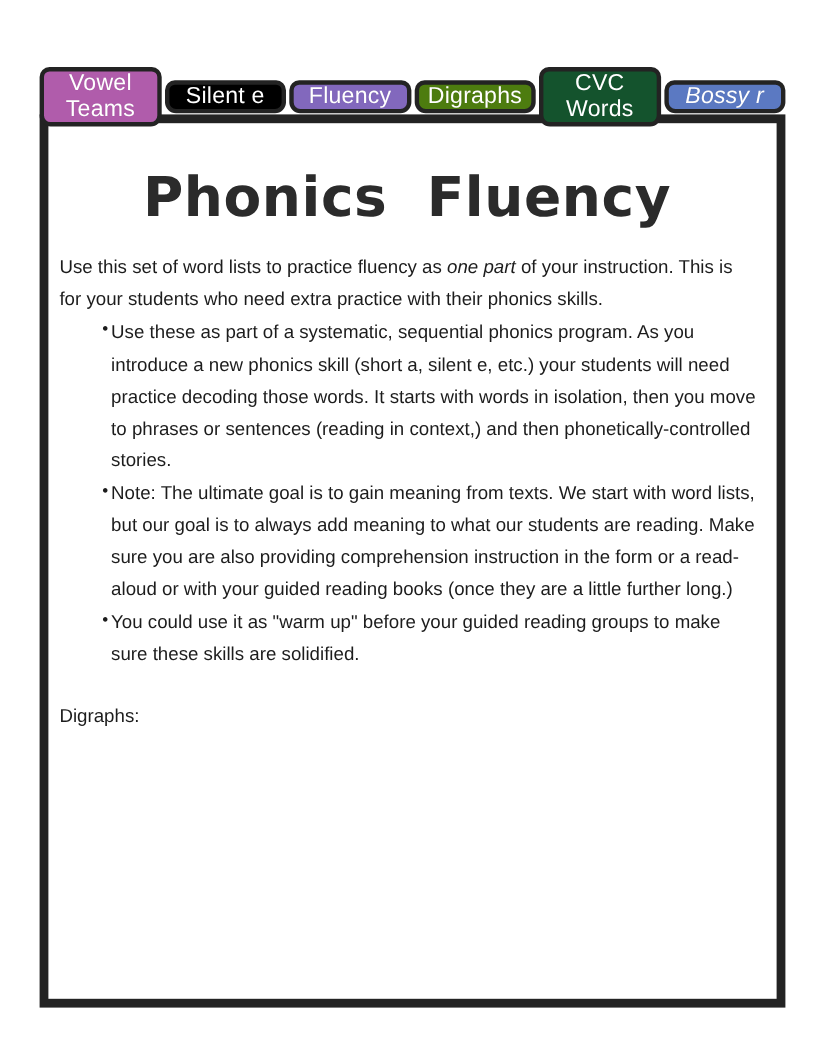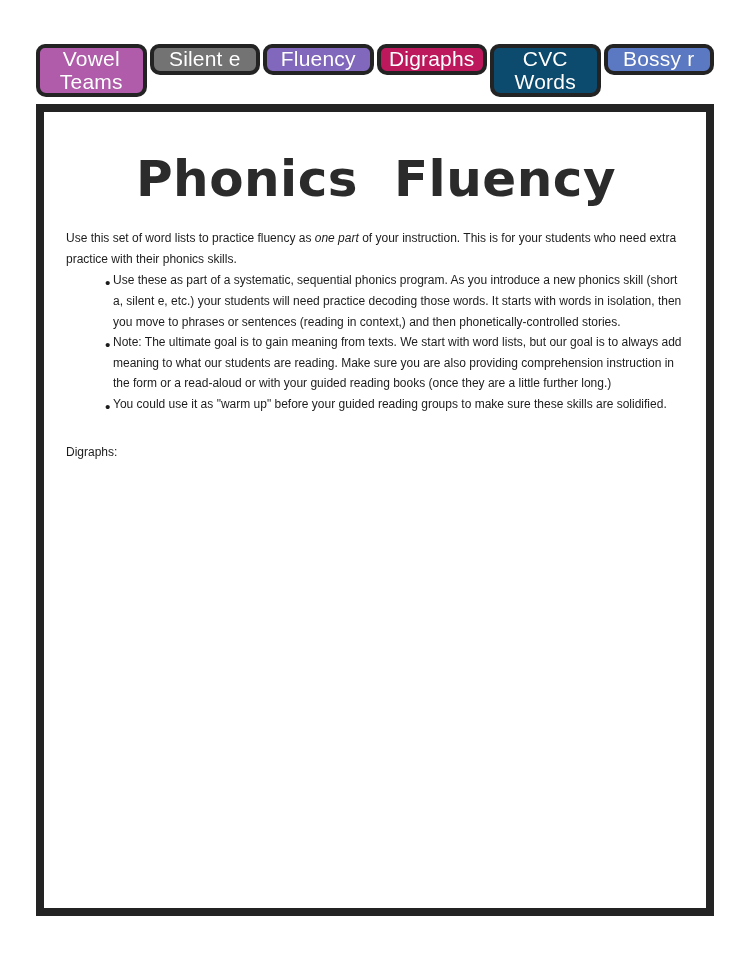--- a/index.html
+++ b/index.html
@@ -23,21 +23,21 @@
   }
 
   
   .tab-strip {
     position: absolute;
     top: 44px;
     left: 36px;
     width: 678px;
     height: 88px;
     display: flex;
-    align-items: flex-start;
+    align-items: center;
     z-index: 3;
   }
 
   .tab {
     position: relative;
     flex: 1 1 0;
     margin-right: 3px;
     border-radius: 9px 9px 10px 10px;
     border: 4px solid #232323;
     box-sizing: border-box;
@@ -47,20 +47,21 @@
     text-align: center;
     color: #ffffff;
     font-size: 21px;
     line-height: 1.08;
     letter-spacing: 0.2px;
     padding: 0 4px;
     font-weight: 400;
   }
   .tab:last-child {
     margin-right: 0;
+    font-style: italic;
   }
   .tab-label {
     display: block;
     white-space: pre-line;
     text-shadow: 0 0 1px rgba(0,0,0,0.12);
   }
 
   
   .frame {
     position: absolute;
@@ -73,37 +74,37 @@
     box-sizing: border-box;
     z-index: 1;
   }
 
   .content {
     position: absolute;
     left: 0;
     top: 0;
     right: 0;
     bottom: 0;
-    padding: 18px 18px 10px 20px;
+    padding: 18px 18px 10px 8px;
     box-sizing: border-box;
   }
 
   .doc-title {
     text-align: center;
     font-size: 50px;
     font-weight: bold;
     color: #2b2b2b;
     letter-spacing: 0.5px;
     margin: 20px 0 20px 0;
     font-family: "DejaVu Sans", sans-serif;
     white-space: pre;
   }
 
   .body-text {
-    font-size: 12px;
+    font-size: 17px;
     line-height: 1.72;
     color: #1c1c1c;
     font-family: "Liberation Sans", sans-serif;
   }
 
   .para {
     margin: 0 0 0 0;
     padding: 0 2px 0 2px;
   }
 
@@ -141,30 +142,30 @@
 </head>
 <body>
 
 <div class="page">
 
   <div class="tab-strip">
     <div class="tab" style="background-color: rgb(176, 92, 171);">
       <span class="tab-label">Vowel
 Teams</span>
     </div>
-    <div class="tab" style="background-color: #737373;">
+    <div class="tab" style="background-color: #000000;">
       <span class="tab-label">Silent e</span>
     </div>
     <div class="tab" style="background-color: rgb(130, 104, 189);">
       <span class="tab-label">Fluency</span>
     </div>
-    <div class="tab" style="background-color: #be185d;">
+    <div class="tab" style="background-color: #4d7c0f;">
       <span class="tab-label">Digraphs</span>
     </div>
-    <div class="tab" style="background-color: #0c4a6e;">
+    <div class="tab" style="background-color: #14532d;">
       <span class="tab-label">CVC
 Words</span>
     </div>
     <div class="tab" style="background-color: rgb(91, 121, 194);">
       <span class="tab-label">Bossy r</span>
     </div>
   </div>
 
   <div class="frame">
     <div class="content">

